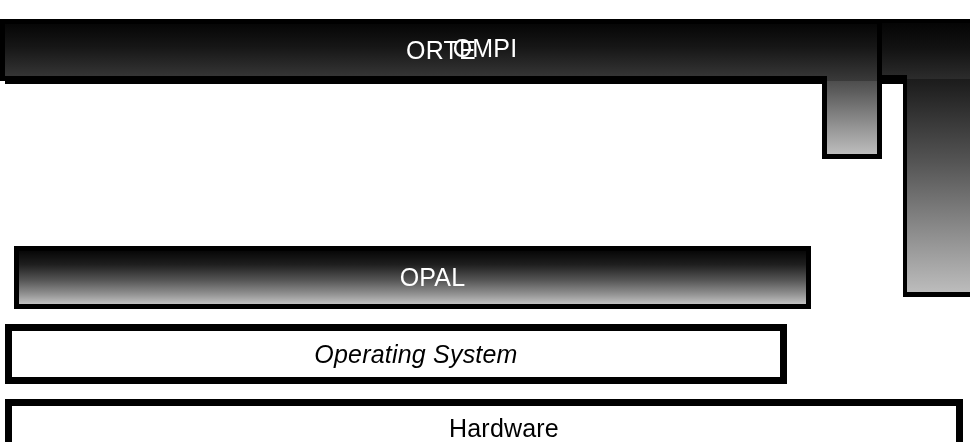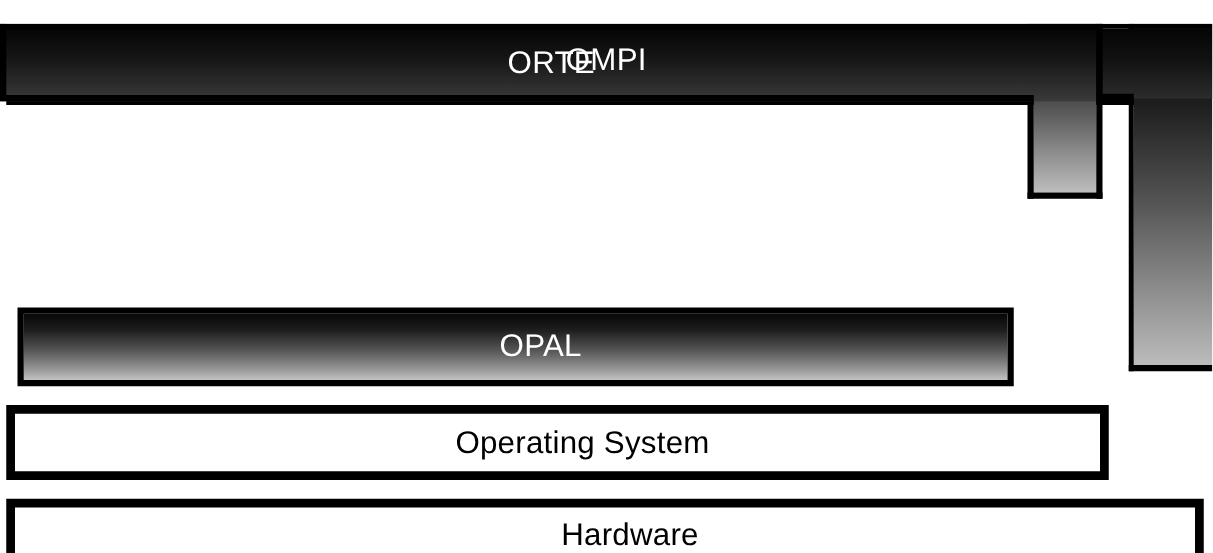--- a/index.html
+++ b/index.html
@@ -148,21 +148,21 @@
   #opal {
     left: 14px; top: 227px;
     width: 797px; height: 63px;
     border: 5px solid #000000;
     background: linear-gradient(to bottom, #070707 0%, #1e1e1e 25%, #555555 55%, #939393 82%, #c2c2c2 100%);
   }
 
   
   #operating-system {
     left: 5px; top: 305px;
-    width: 882px; height: 60px;
+    width: 782px; height: 60px; font-style: italic;
   }
 
   
   #hardware {
     left: 5px; top: 380px;
     width: 958px; height: 58px;
   }
 </style>
 </head>
 <body>

